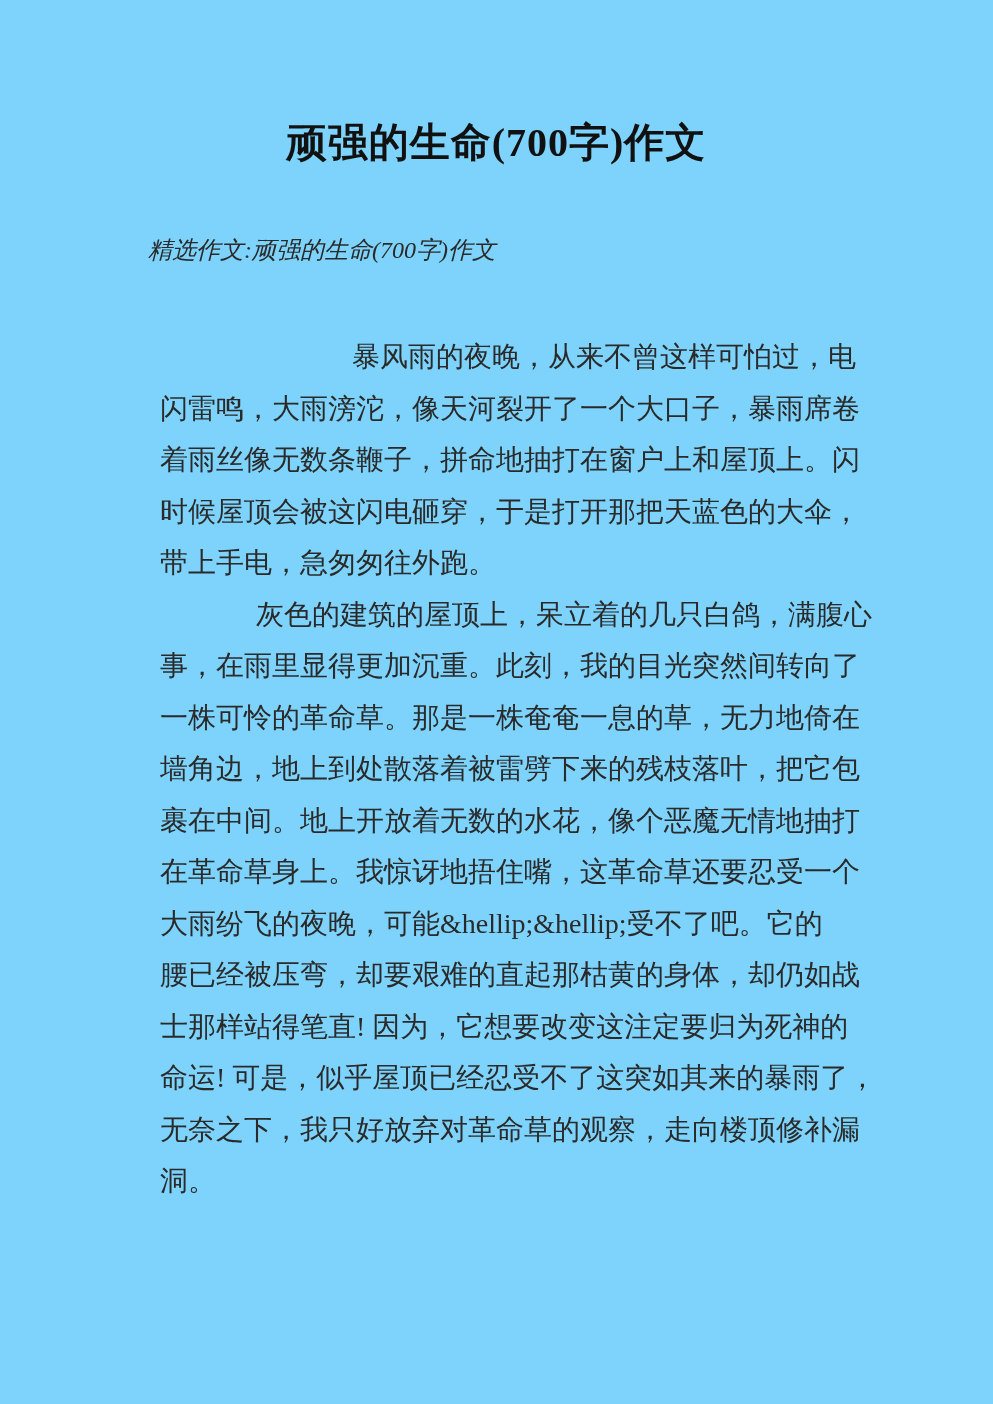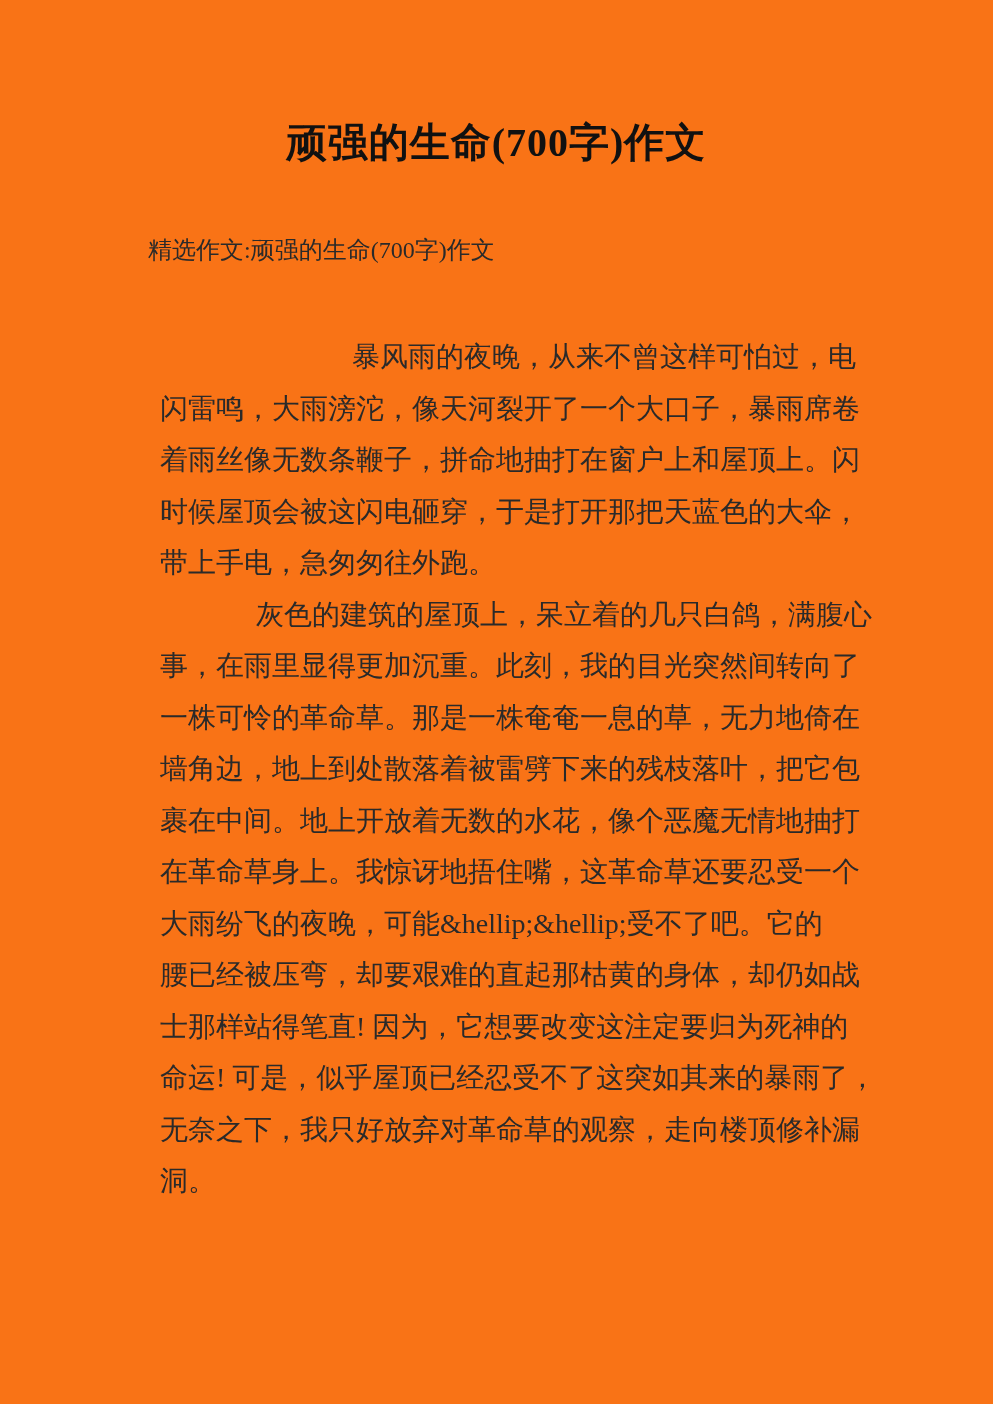--- a/index.html
+++ b/index.html
@@ -4,21 +4,21 @@
 <style>
   html, body {
     margin: 0;
     padding: 0;
     background: #ffffff;
   }
   .page {
     position: relative;
     width: 993px;
     height: 1404px;
-    background: #f97316;
+    background: #7dd3fc;
     overflow: hidden;
     font-family: "Liberation Serif", "DejaVu Serif", serif;
     color: #212121;
   }
   .doc-title {
     position: absolute;
     top: 120px;
     left: 0;
     width: 993px;
     margin: 0;
@@ -32,20 +32,21 @@
   }
   .doc-subtitle {
     position: absolute;
     top: 236px;
     left: 148px;
     font-size: 24px;
     line-height: 28px;
     font-weight: 400;
     color: #2a2a2a;
     white-space: nowrap;
+    font-style: italic;
   }
   .doc-body {
     position: absolute;
     top: 331px;
     left: 148px;
     width: 712px;
     font-size: 28px;
     color: #2a2a2a;
     margin-left: 12px;
   }

